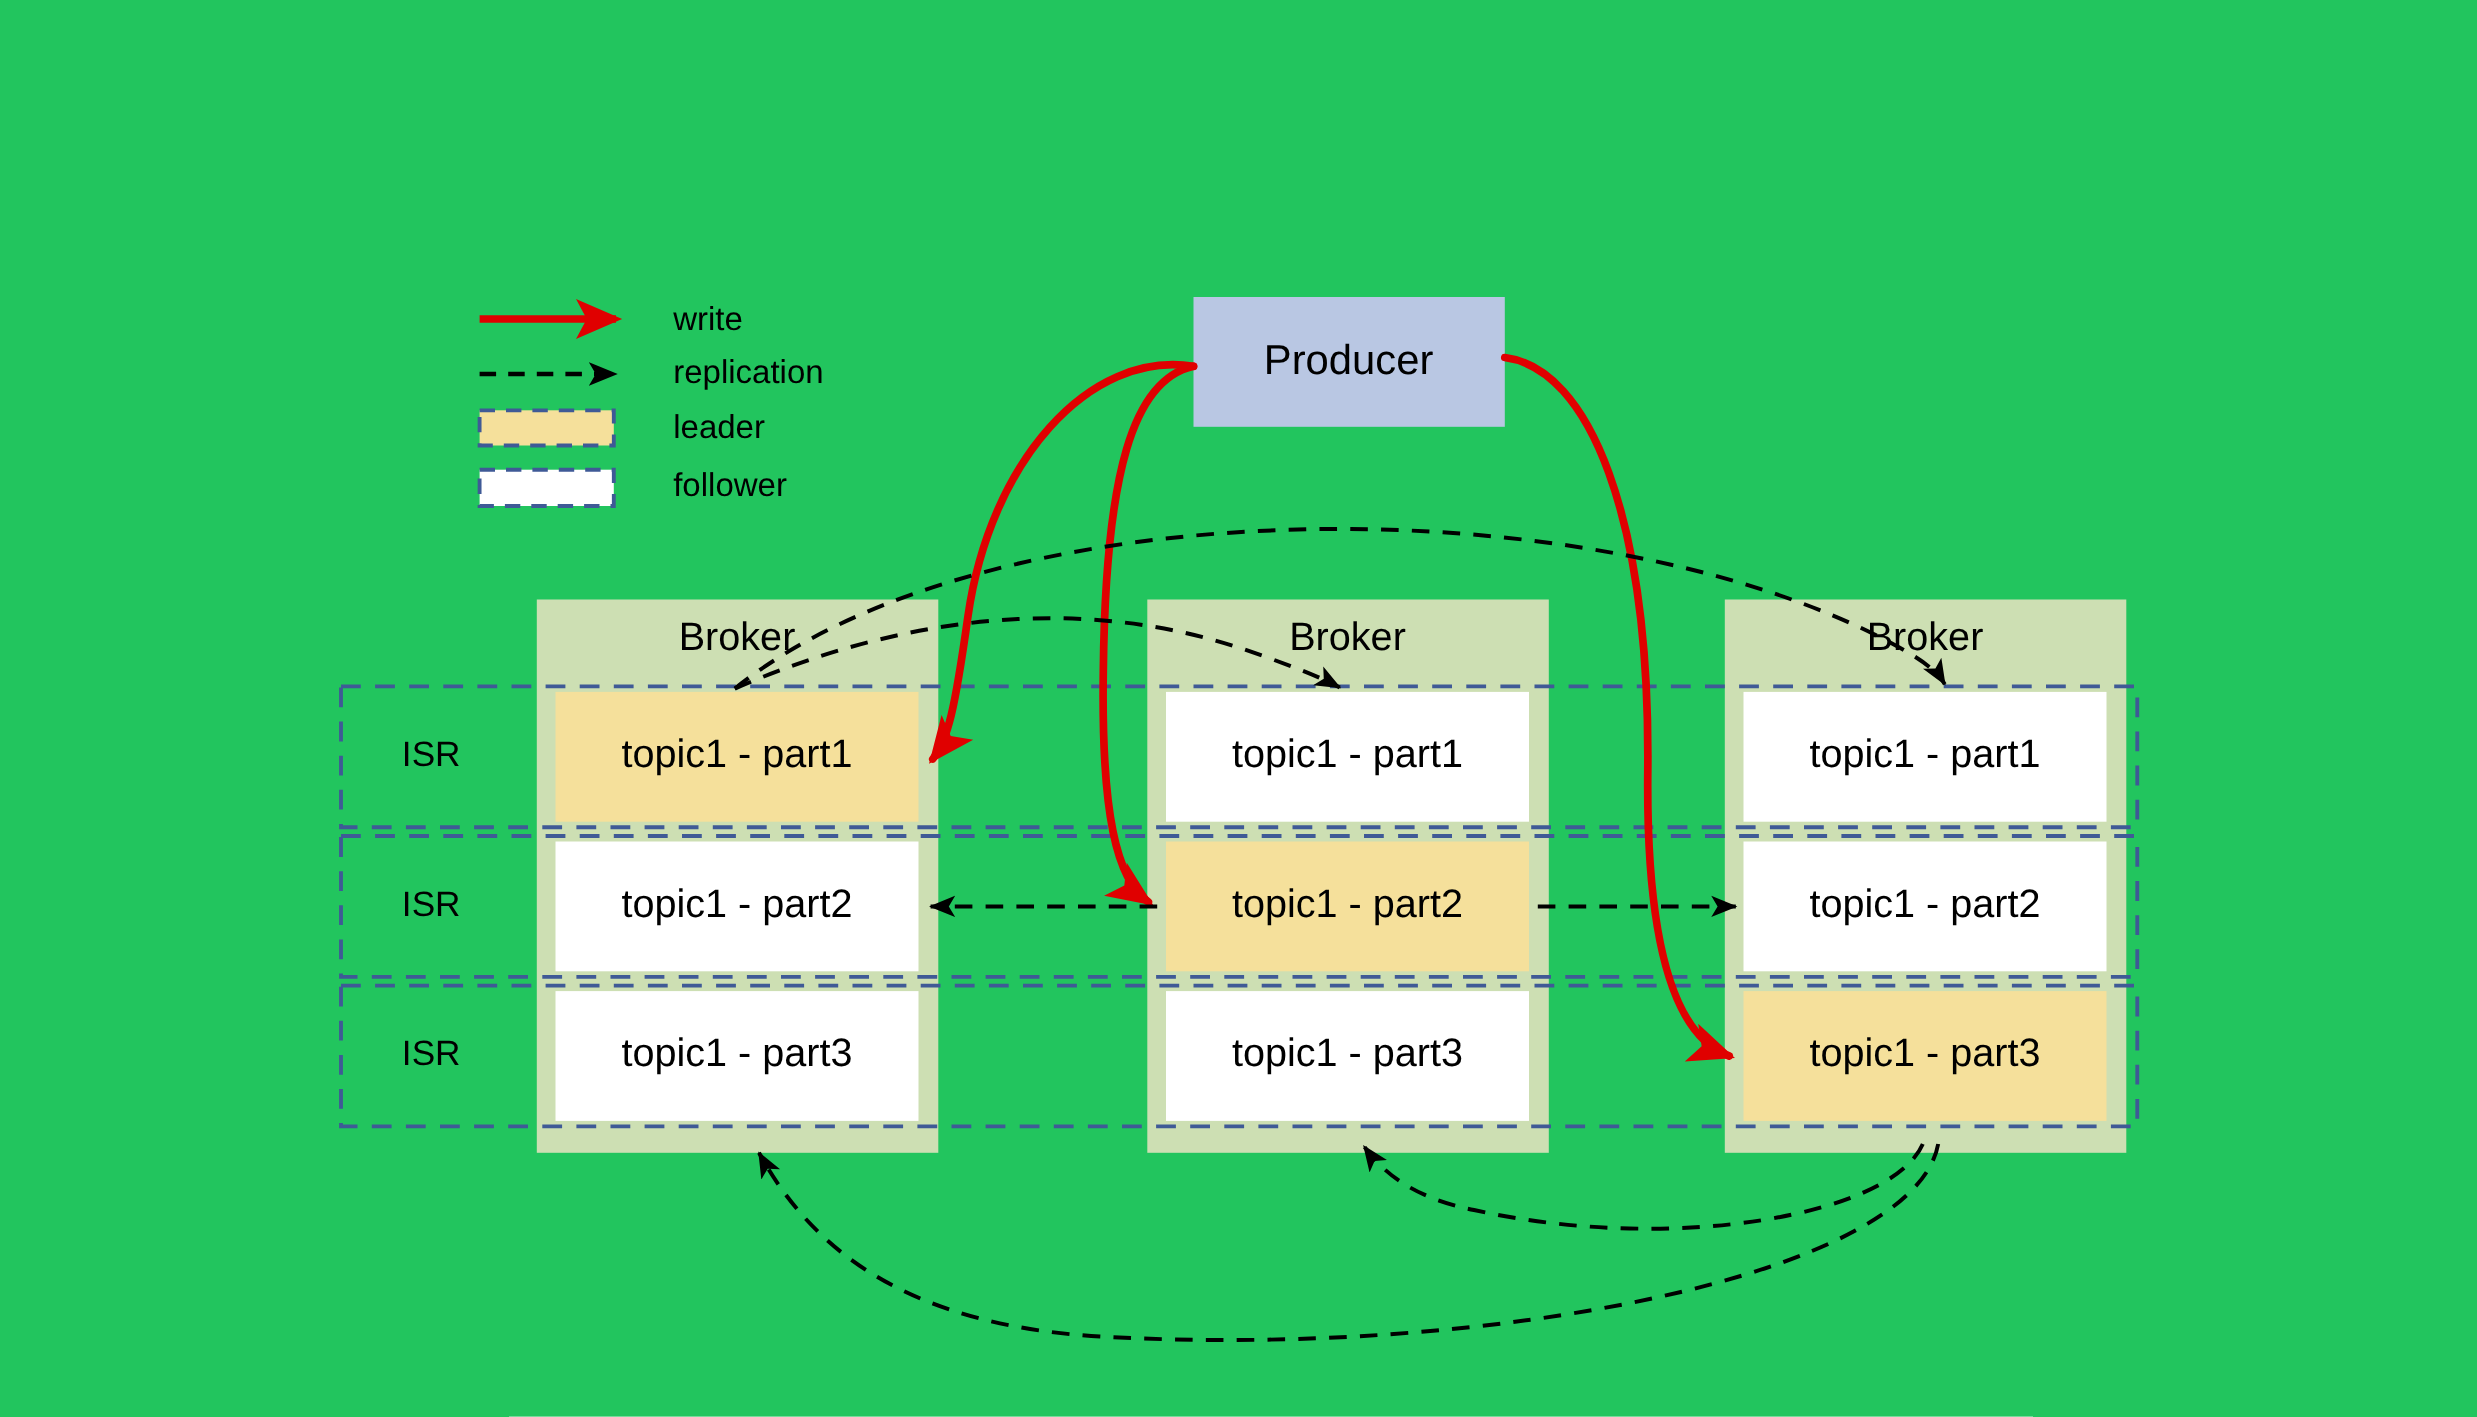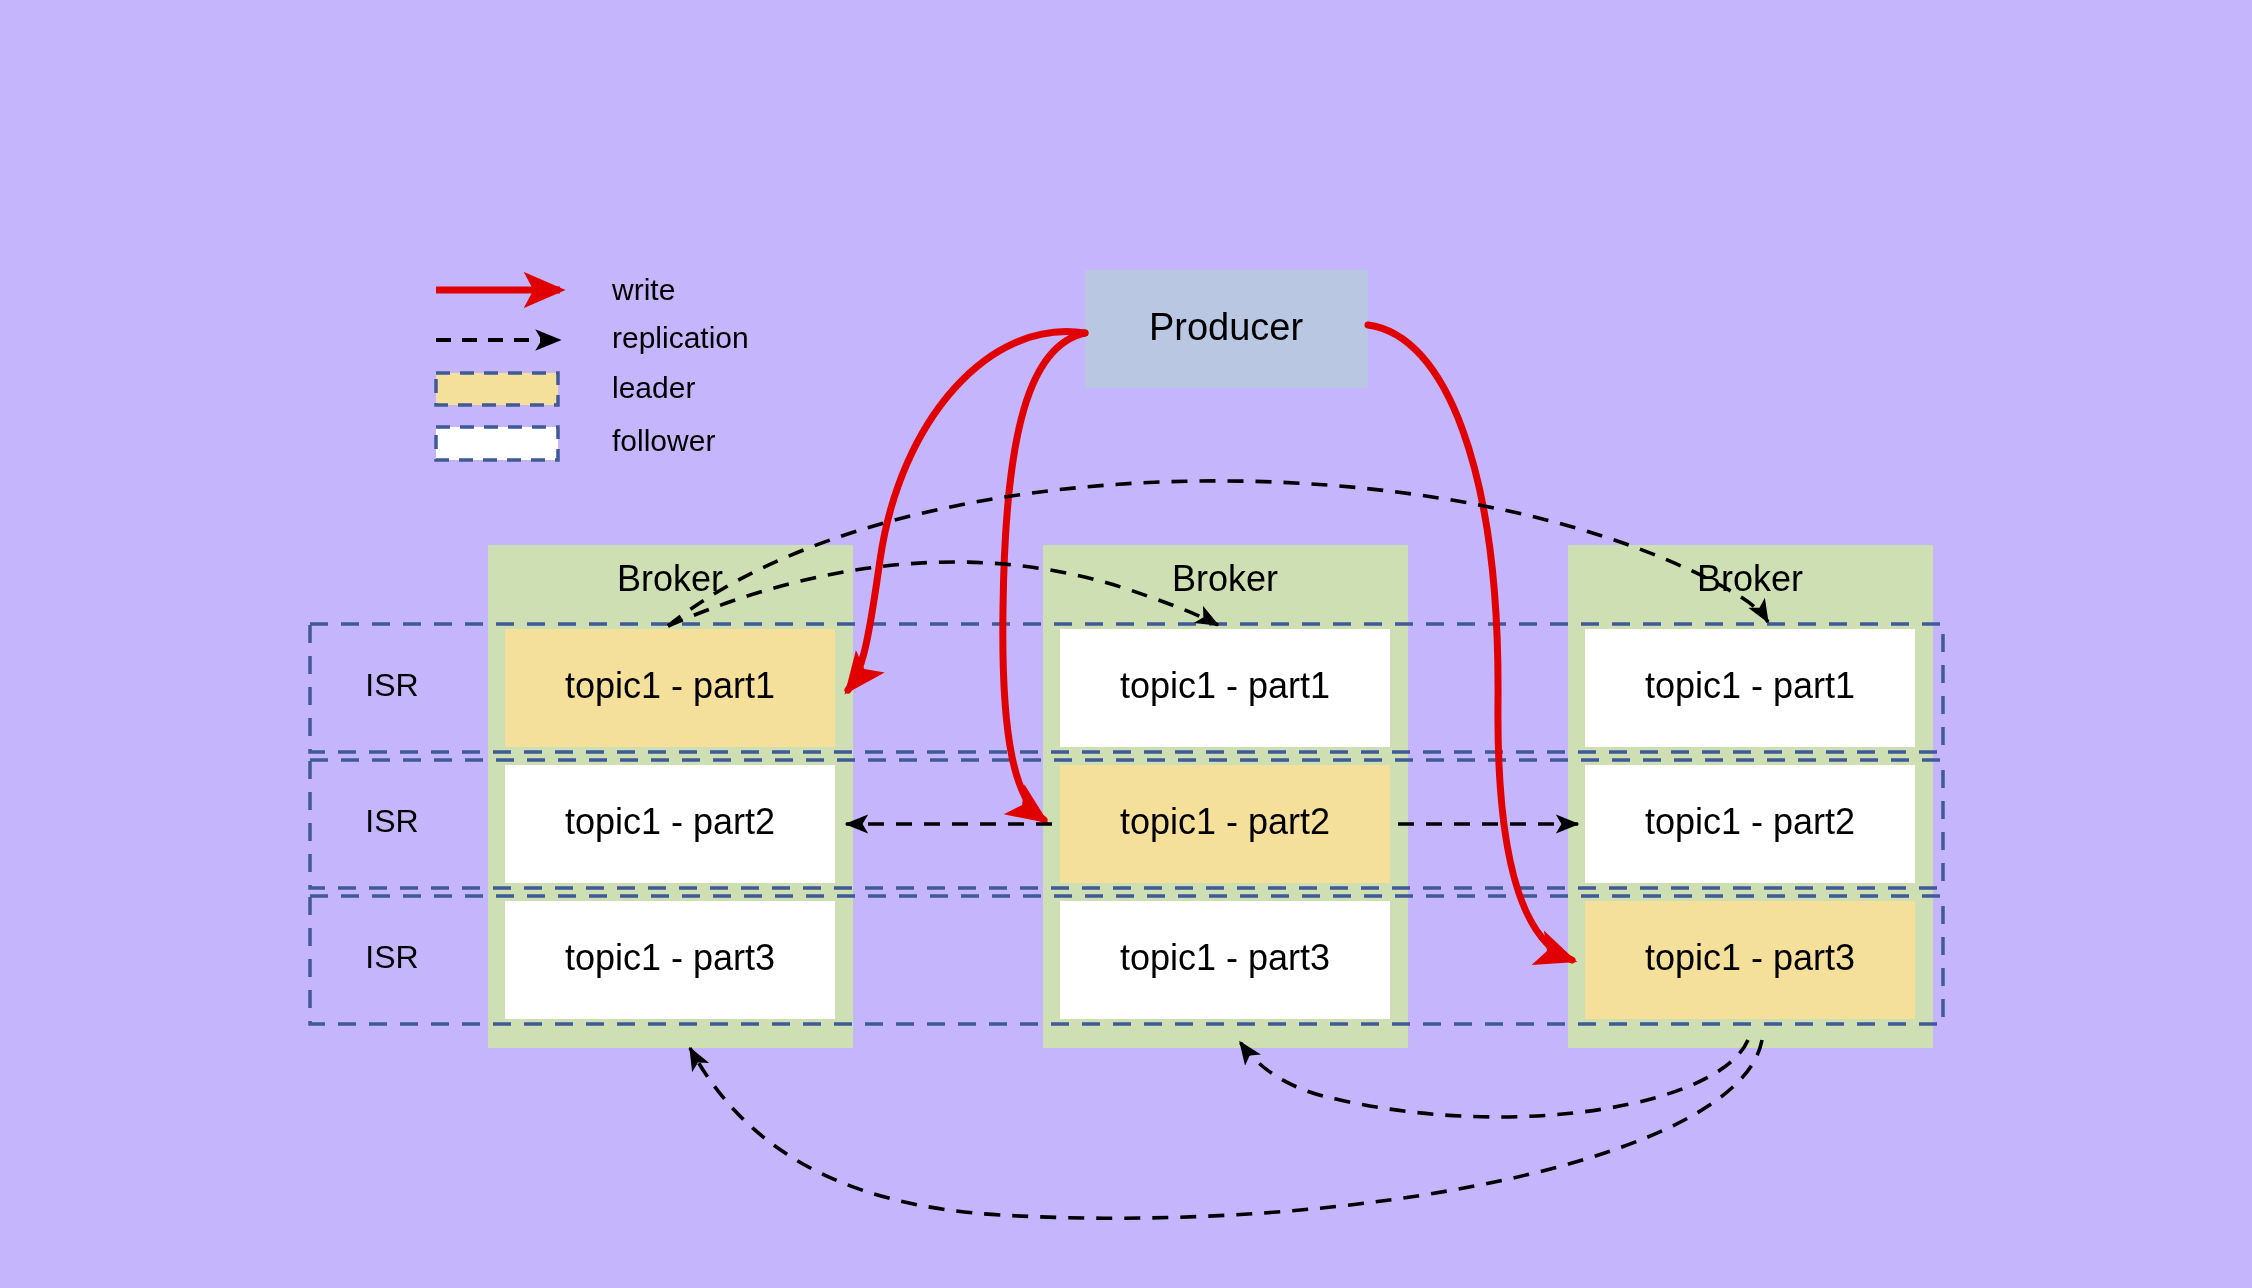--- a/index.html
+++ b/index.html
@@ -10,21 +10,21 @@
   body {
     width: 2252px;
     height: 1288px;
     font-family: "Liberation Sans", sans-serif;
     overflow: hidden;
   }
   #diagram-root {
     position: relative;
     width: 2252px;
     height: 1288px;
-    background: #c4b5fd;
+    background: #22c55e;
   }
   svg.canvas {
     position: absolute;
     top: 0;
     left: 0;
     width: 2252px;
     height: 1288px;
     display: block;
   }
   .dlabel {

